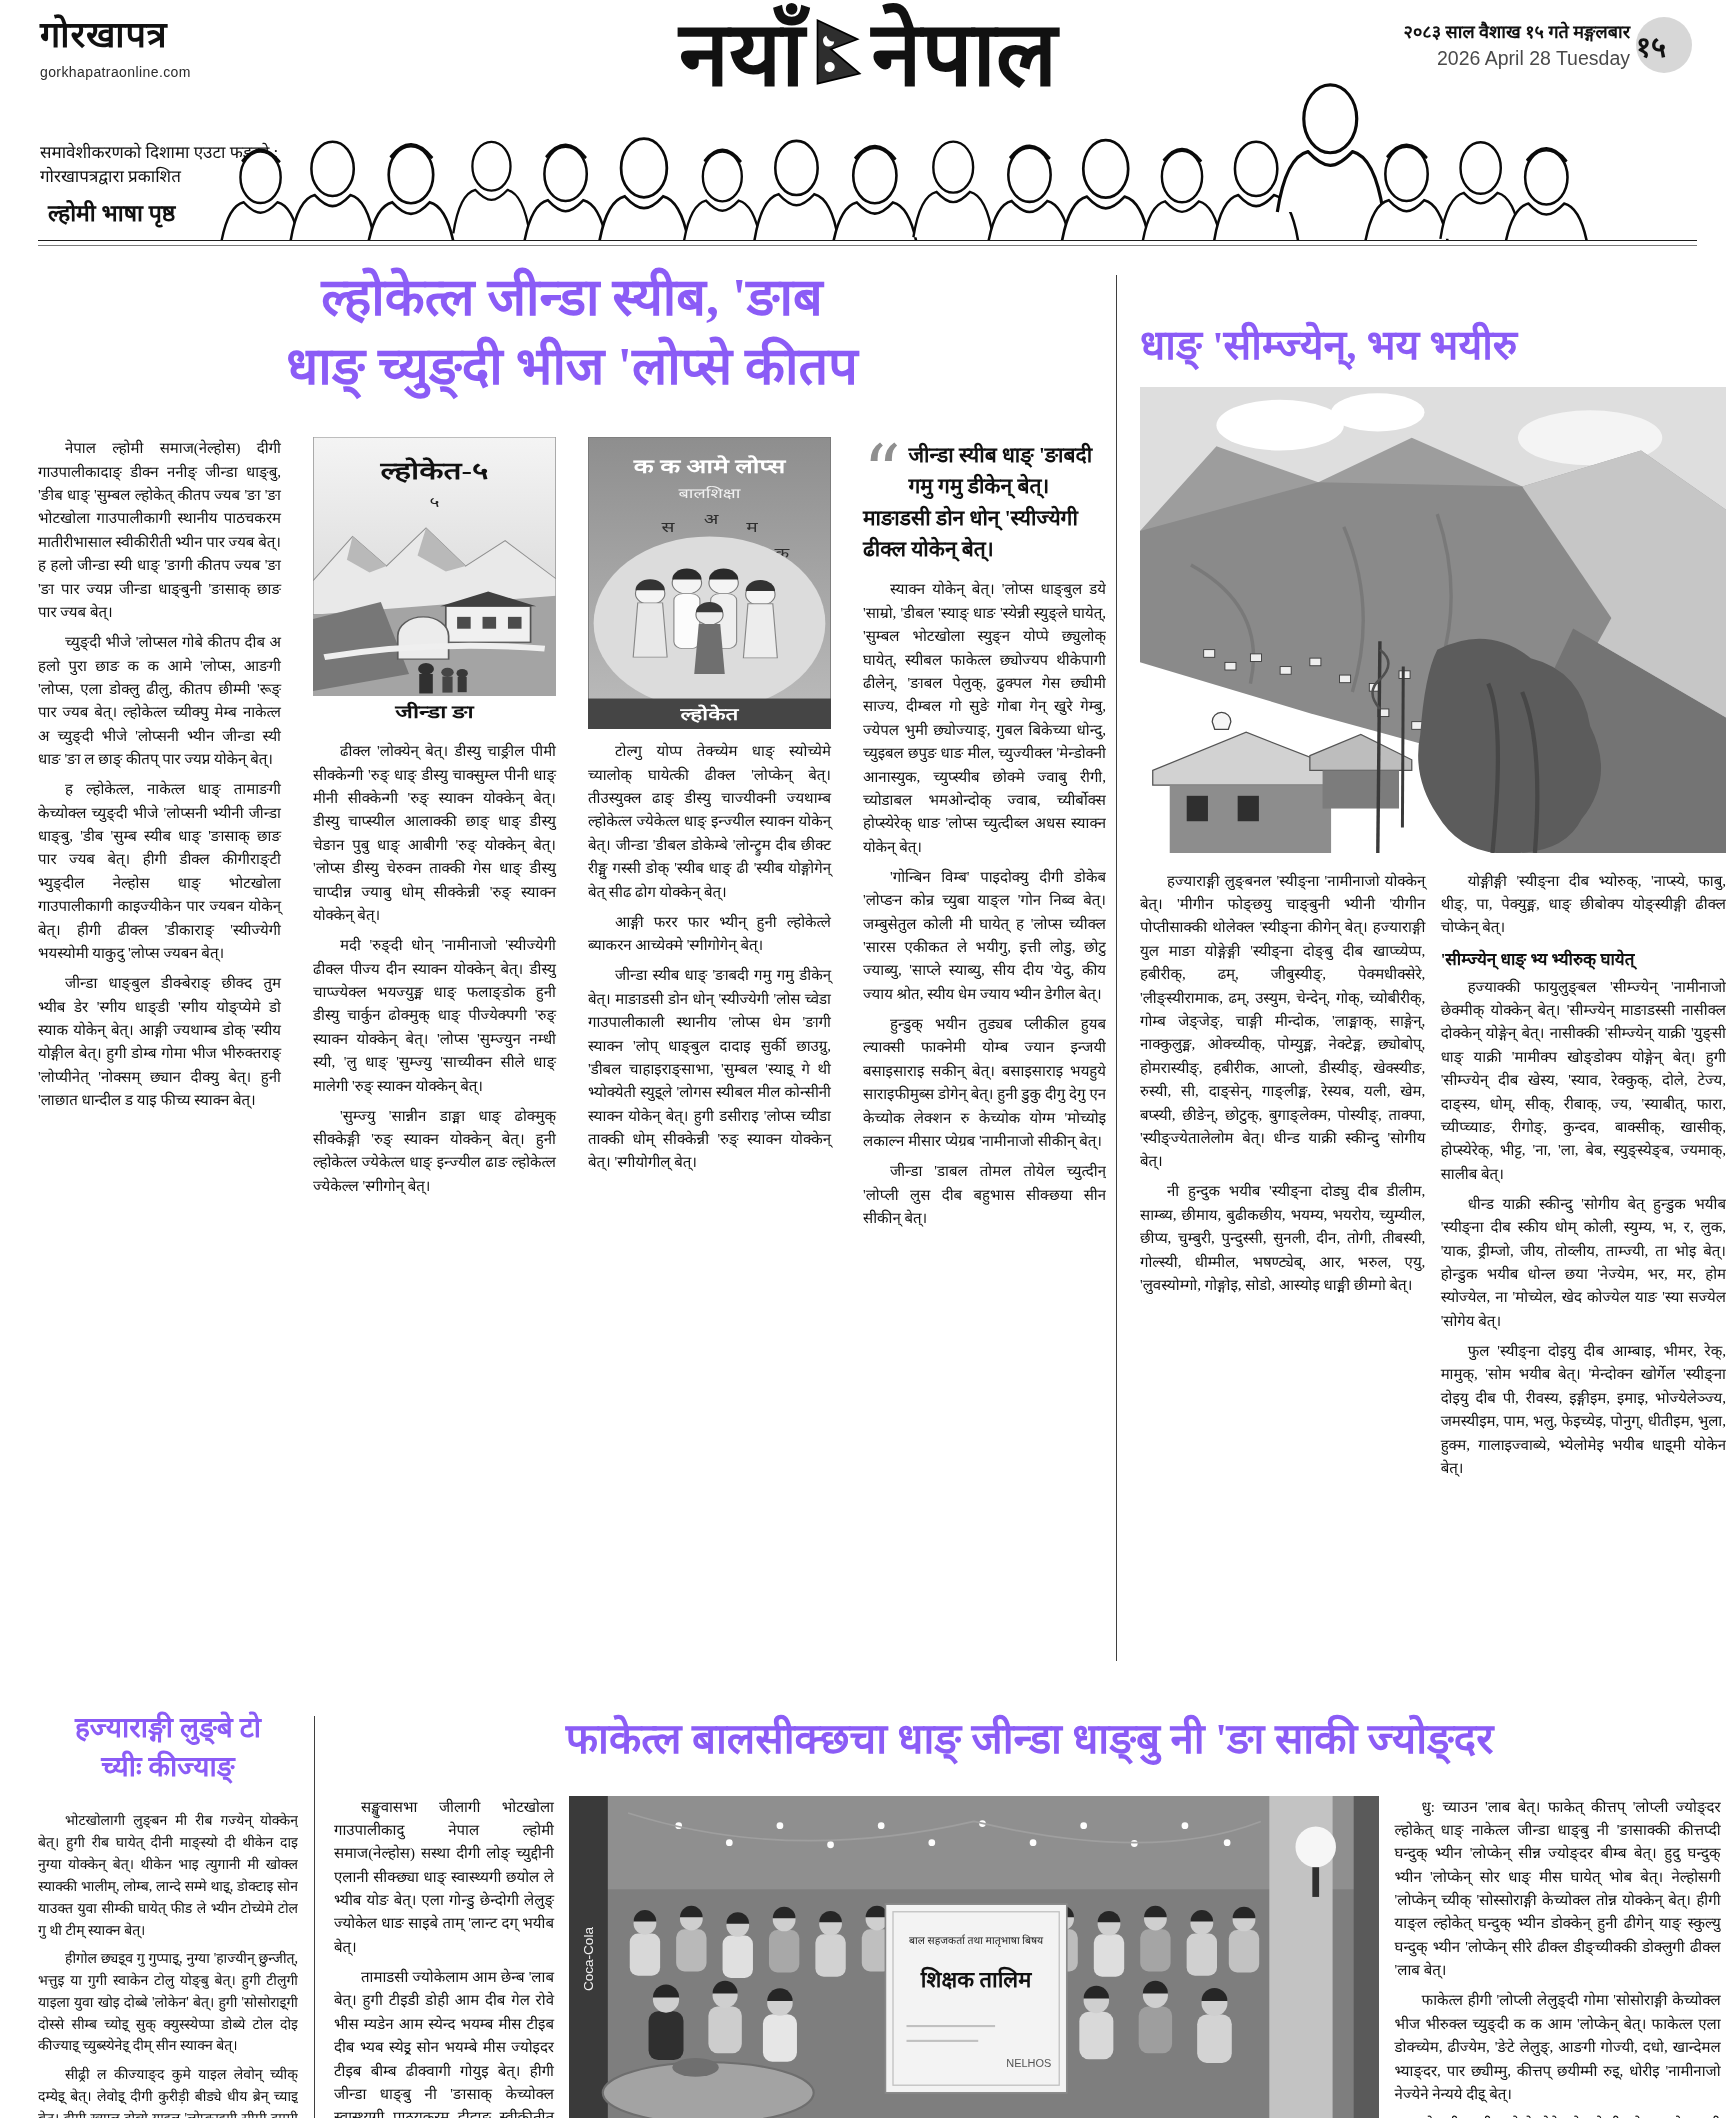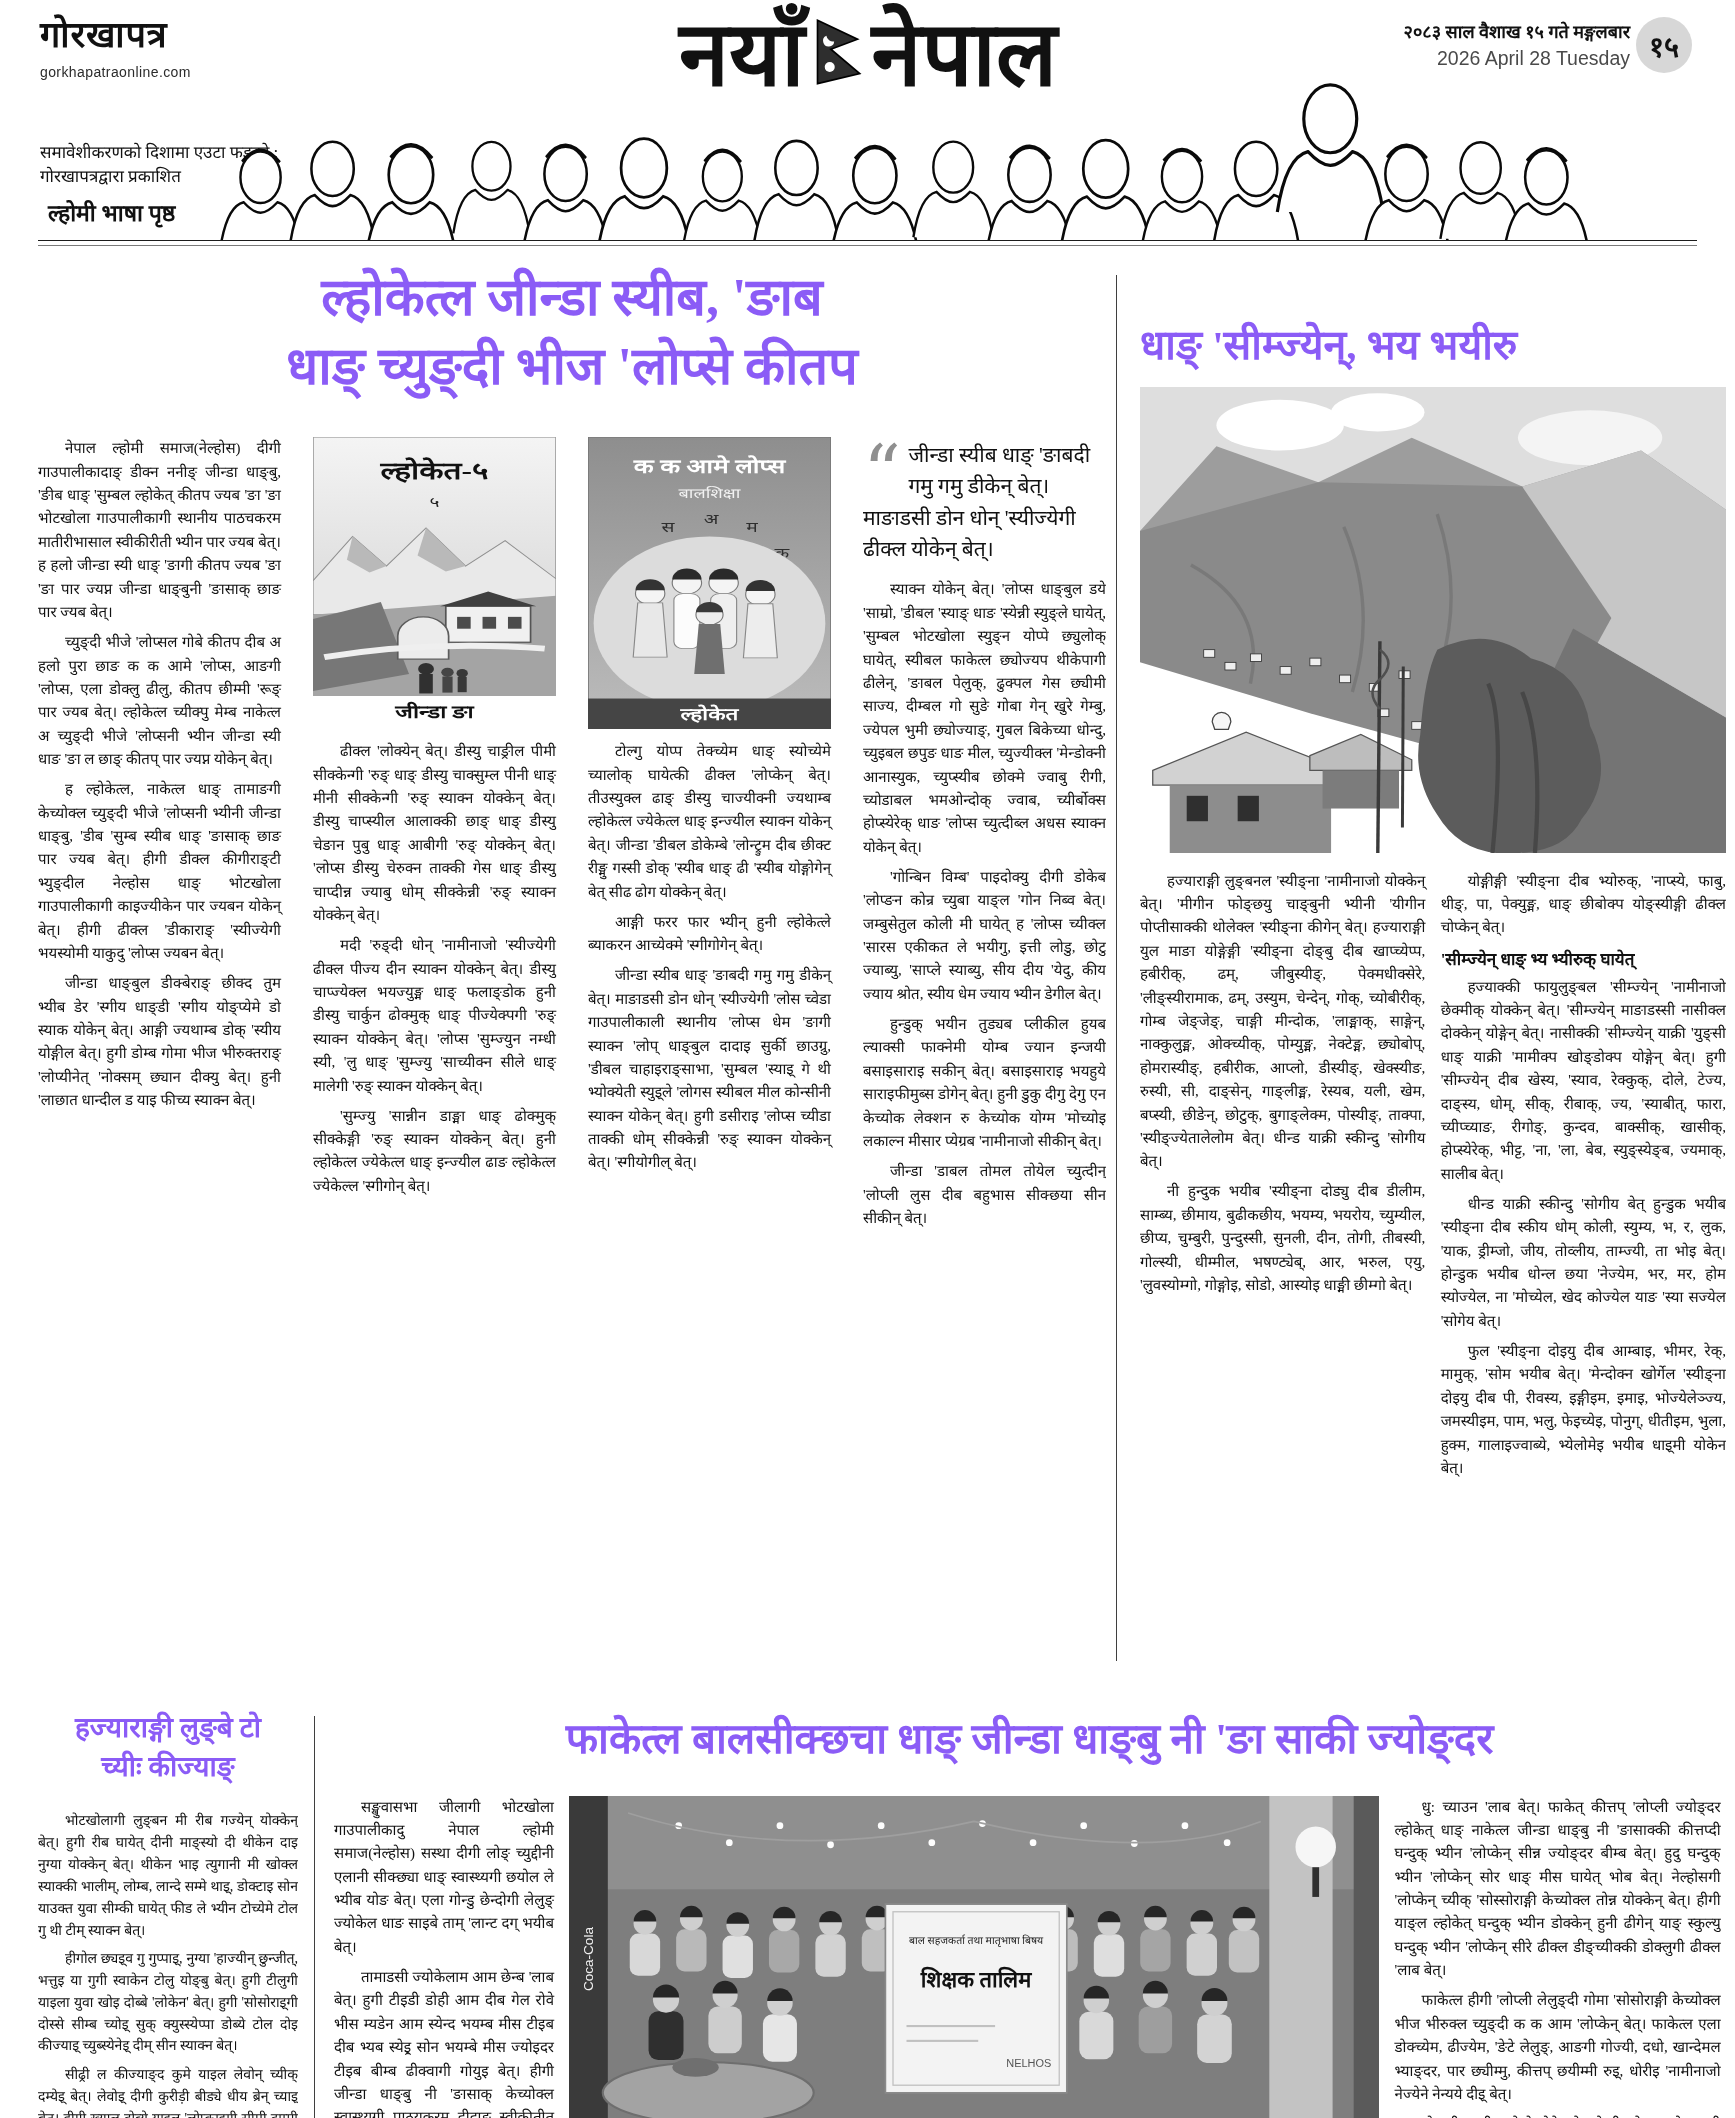--- a/index.html
+++ b/index.html
@@ -10,39 +10,39 @@
   
   .brand{left:40px;top:9.3px;font-size:36px;font-weight:bold;letter-spacing:0.8px;}
   .site-url{left:40px;top:64px;font-size:14px;color:#2b2b2b;font-family:"Liberation Sans",sans-serif;letter-spacing:0.4px;}
   .np-title{left:50%;top:2.5px;transform:translateX(-50%);display:flex;align-items:flex-start;gap:8.5px;
             font-size:90px;font-weight:bold;line-height:1.15;white-space:nowrap;}
   .np-title svg{margin-top:16px;}
   .dates{right:106px;top:18.6px;text-align:right;}
   .date-np{font-size:18px;font-weight:bold;text-align:right;}
   .date-en{font-size:19.5px;color:#4a4a4a;font-family:"Liberation Sans",sans-serif;margin-top:4px;}
   .page-badge{left:1636px;top:17px;width:56px;height:56px;border-radius:50%;background:#d7d7d7;
-              display:flex;align-items:center;justify-content:center;font-size:29px;font-weight:bold;}
+              display:flex;align-items:center;justify-content:flex-start;font-size:29px;font-weight:bold;}
   .tagline1{left:40px;top:140px;font-size:17px;}
   .tagline2{left:40px;top:164px;font-size:17px;}
   .page-label{left:40px;top:196px;font-size:23px;font-weight:bold;margin-left:8px;}
   .crowd{left:220px;top:68px;width:1369px;height:172px;}
   .head-rule{left:38px;top:240px;width:1659px;height:3.8px;border-top:1.7px solid #1c1c1c;border-bottom:1.3px solid #7a7a7a;}
 
   
   .bt p{margin:0 0 6.8px;font-size:15px;line-height:1.56;text-align:justify;text-indent:27px;}
   h1,h2,h3{margin:0;font-weight:bold;color:#8b5cf6;}
 
   
   .lead{left:38px;top:264px;width:1068px;}
   .lead h1{font-size:52px;line-height:1.32;text-align:center;}
   .lead-body{display:grid;grid-template-columns:repeat(4,1fr);column-gap:32px;margin-top:36px;height:1119px;overflow:hidden;}
   .bookfig{width:100%;height:292px;margin:0 0 11px;display:block;}
   .quote{margin:2.5px 0 12.7px;}
   .qmark{float:left;font-size:74px;line-height:0.55;color:#8f8f8f;margin:12.7px 7.6px 0 0;font-family:"DejaVu Serif",serif;}
-  .qline{font-size:21px;font-weight:normal;line-height:1.5;}
+  .qline{font-size:21px;font-weight:bold;line-height:1.5;}
 
   
   .vrule{width:1.3px;background:#3f3f3f;}
   .r-art{left:1140px;top:264px;width:586px;}
   .r-art h2{font-size:41px;line-height:1.32;}
   .r-photo{width:100%;height:466px;display:block;margin-top:14.4px;}
   .r-body{display:grid;grid-template-columns:1fr 1fr;column-gap:15.3px;margin-top:17px;height:746px;overflow:hidden;}
   .subhead{font-size:17px;font-weight:bold;margin:2.5px 0 6px;text-indent:0;}
 
   

